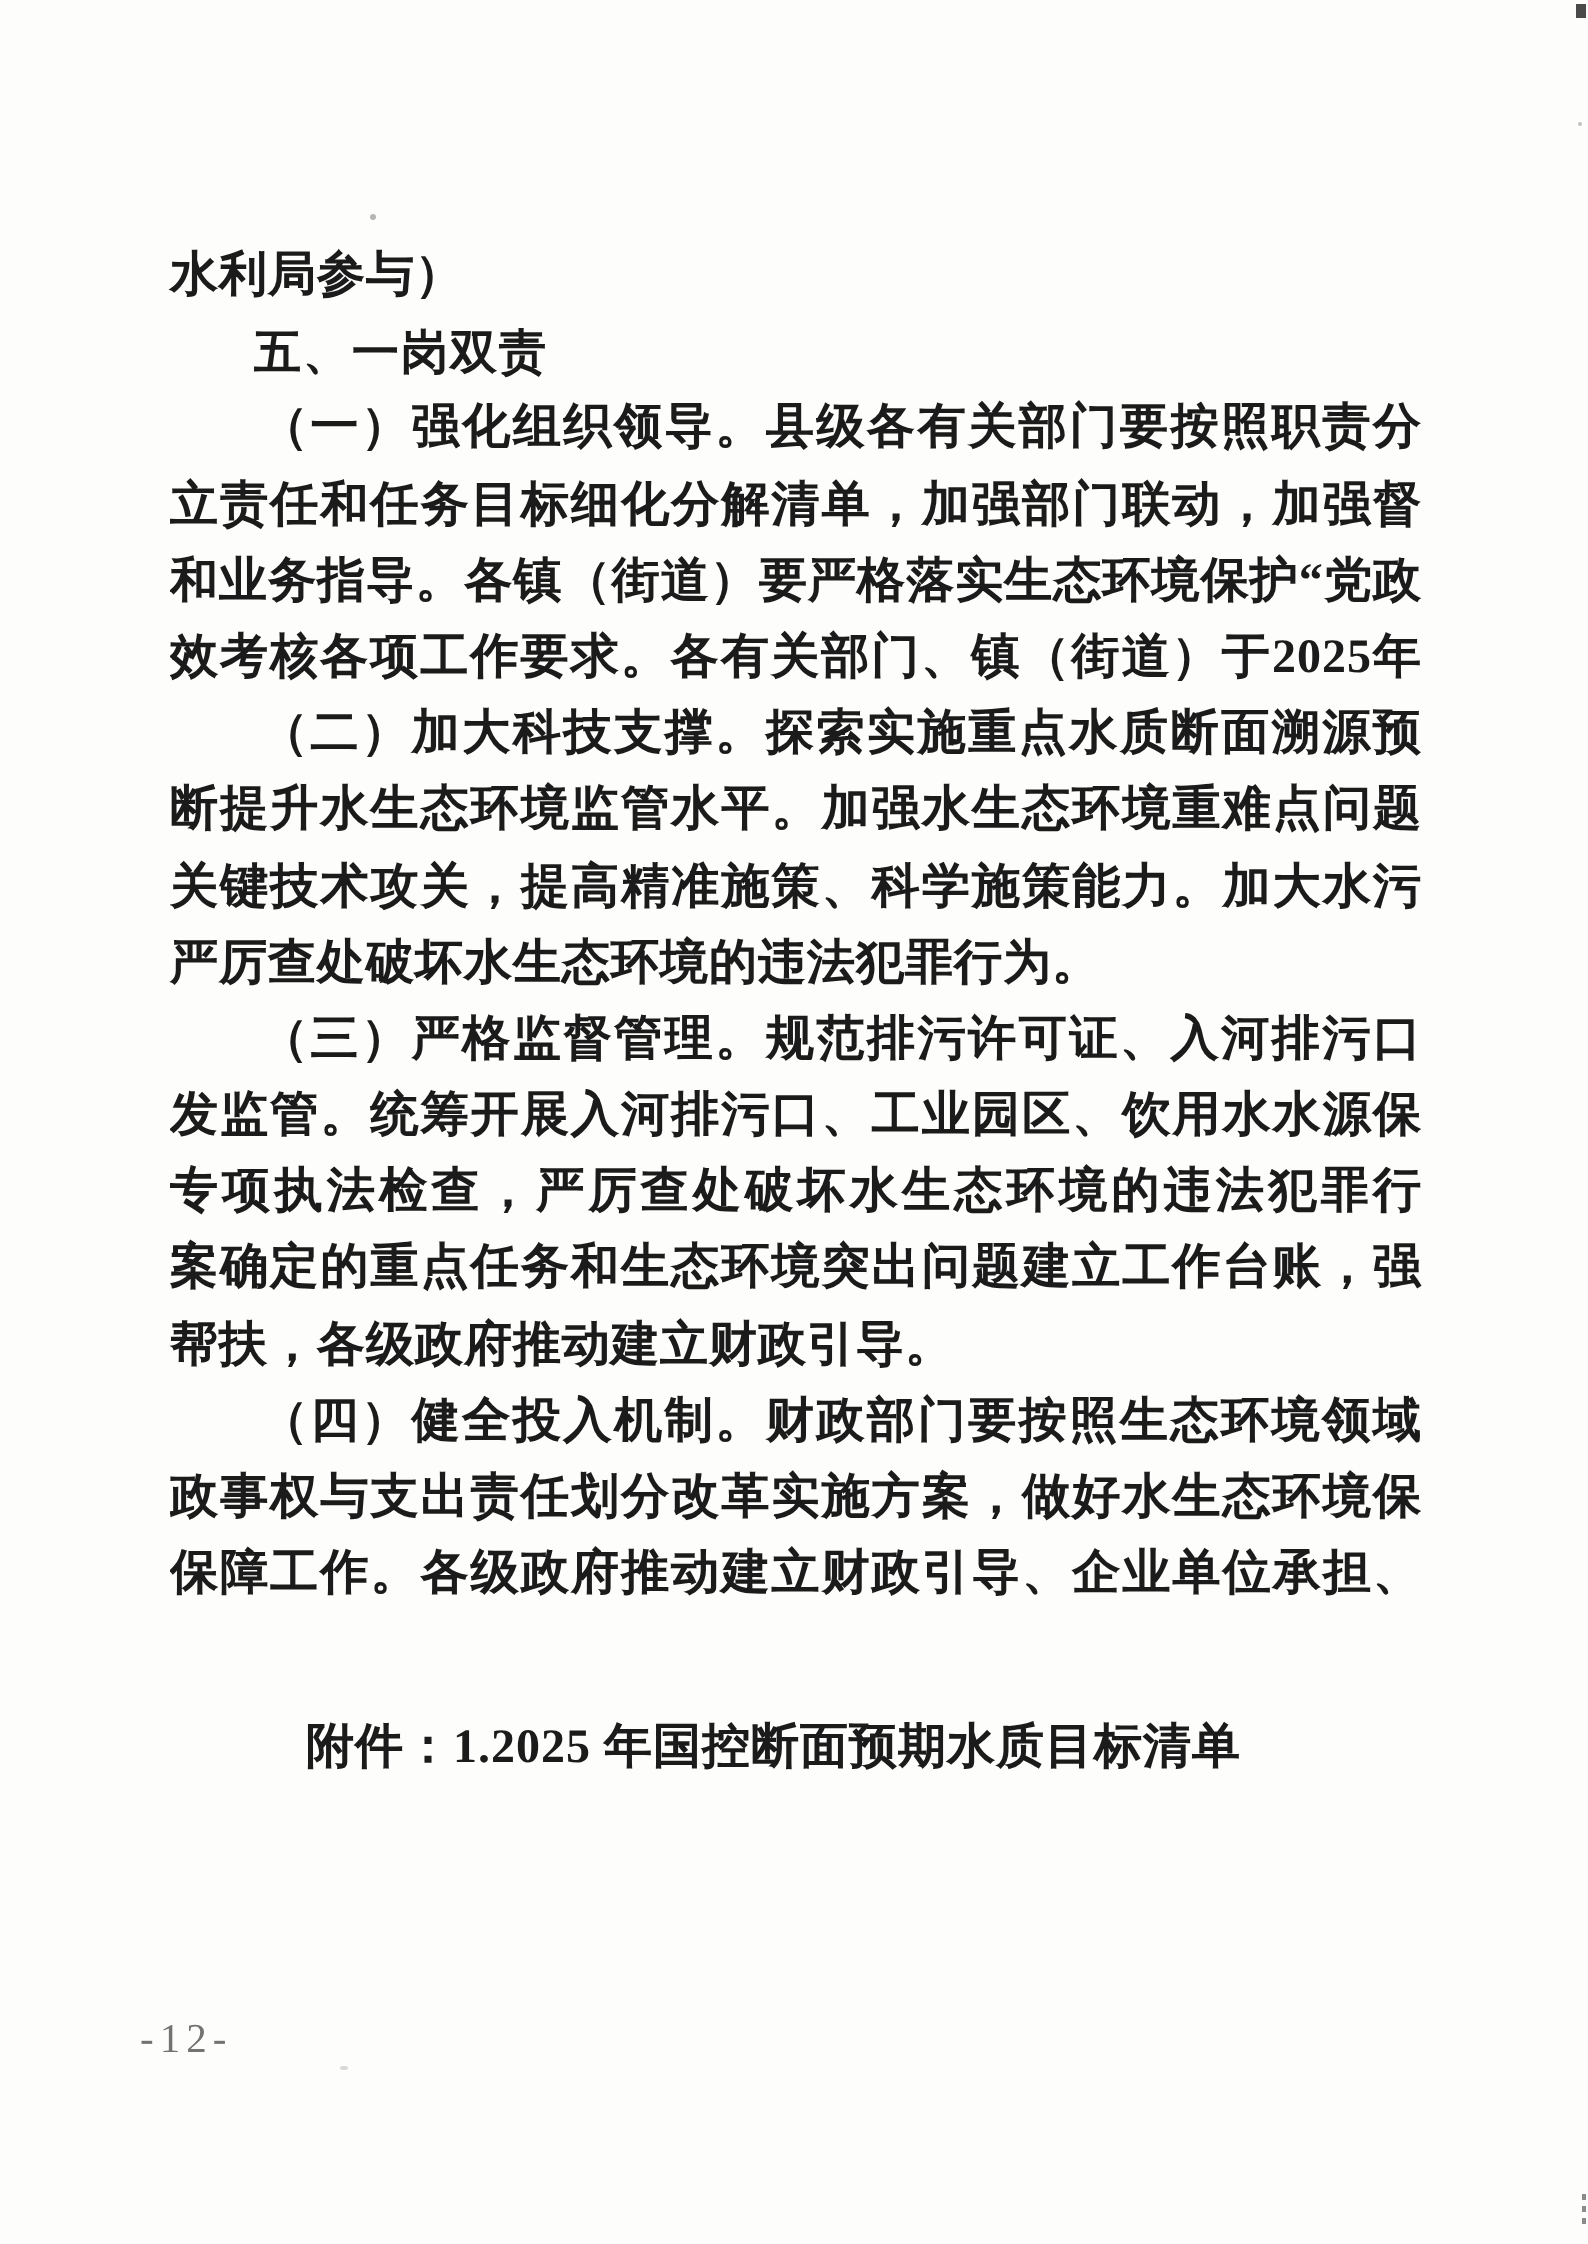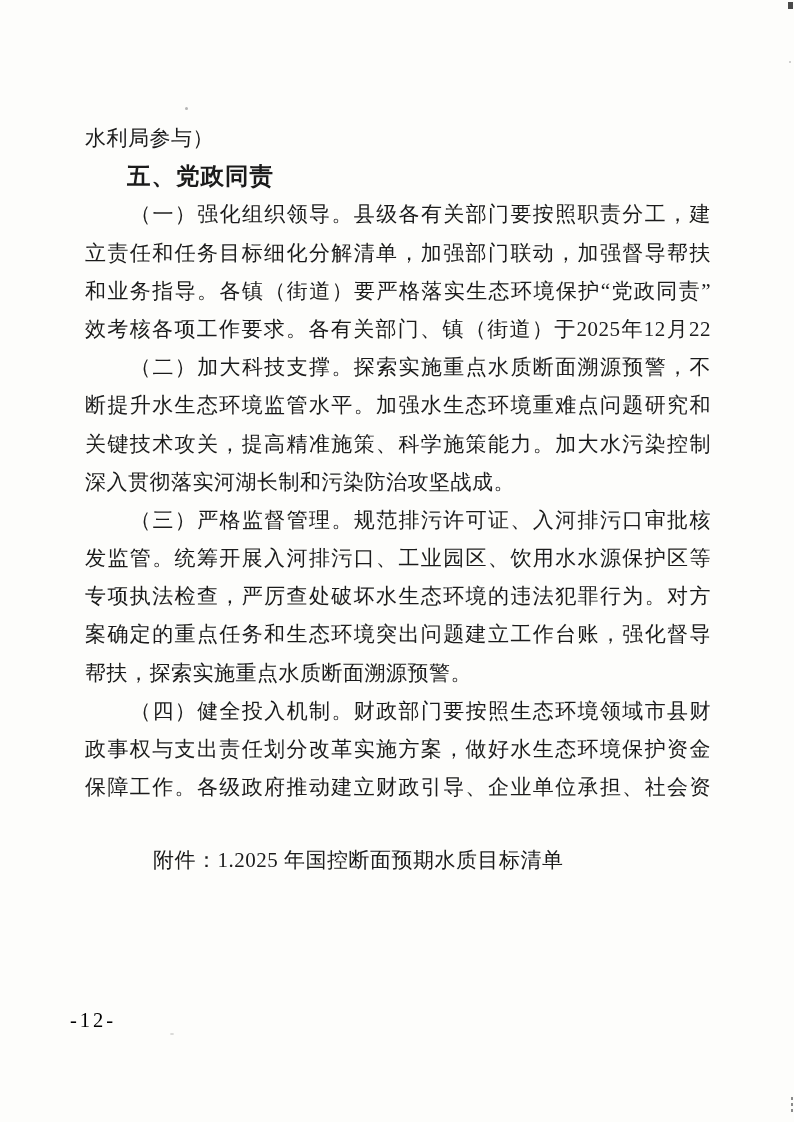--- a/index.html
+++ b/index.html
@@ -17,52 +17,53 @@
   }
   .text-block{
     position:absolute;
     left:85px;
     top:119px;
     width:626px;
   }
   .line{
     height:38.2px;
     line-height:38.2px;
-    font-size:21px;
+    font-size:24px;
     white-space:nowrap;
     letter-spacing:0.5px;
+    font-weight:bold;
   }
   
   .line.fill{
     white-space:normal;
     text-align:justify;
     text-align-last:justify;
     text-justify:inter-character;
     overflow:hidden;
   }
   .line.indent{ text-indent:45px; }
   .line.heading{
     font-family:"Liberation Sans","DejaVu Sans",sans-serif;
     font-weight:700;
     font-size:23.5px;
     text-indent:42px;
     letter-spacing:1px;
   }
   .line.attachment{
-    margin-top:35px;
+    margin-top:49px;
     text-indent:68px;
   }
   .page-number{
     position:absolute;
     left:70px;
     top:1006px;
     font-size:20.5px;
     letter-spacing:3px;
     line-height:28px;
-    color:#000000;
+    color:#737373;
   }
   
   .speck{position:absolute;background:#9a9a9a;border-radius:50%;}
   .speck.s1{left:185px;top:107px;width:3px;height:3px;background:#b5b5b5;}
   .speck.s2{left:788px;top:2px;width:5px;height:7px;border-radius:0;background:#4a4a4a;}
   .speck.s3{left:789px;top:61px;width:2px;height:2px;background:#c2c2c2;}
   .speck.s4{left:170px;top:1033px;width:4px;height:2px;background:#d8d8d6;}
   .edge-mark{
     position:absolute;
     right:1px;
@@ -70,35 +71,35 @@
     width:2px;height:16px;
     background:repeating-linear-gradient(#8b8b8b 0 3px,transparent 3px 6px);
   }
 </style>
 </head>
 <body>
 
 <div class="page">
   <div class="text-block">
     <div class="line">水利局参与）</div>
-    <div class="line heading">五、党政同责</div>
+    <div class="line heading">五、一岗双责</div>
     <div id="paragraphs">
         <div class="line indent fill">（一）强化组织领导。县级各有关部门要按照职责分工，建</div>
         <div class="line fill">立责任和任务目标细化分解清单，加强部门联动，加强督导帮扶</div>
         <div class="line fill">和业务指导。各镇（街道）要严格落实生态环境保护“党政同责”</div>
         <div class="line fill">效考核各项工作要求。各有关部门、镇（街道）于2025年12月22</div>
         <div class="line indent fill">（二）加大科技支撑。探索实施重点水质断面溯源预警，不</div>
         <div class="line fill">断提升水生态环境监管水平。加强水生态环境重难点问题研究和</div>
         <div class="line fill">关键技术攻关，提高精准施策、科学施策能力。加大水污染控制</div>
-        <div class="line">深入贯彻落实河湖长制和污染防治攻坚战成。</div>
+        <div class="line">严厉查处破坏水生态环境的违法犯罪行为。</div>
         <div class="line indent fill">（三）严格监督管理。规范排污许可证、入河排污口审批核</div>
         <div class="line fill">发监管。统筹开展入河排污口、工业园区、饮用水水源保护区等</div>
         <div class="line fill">专项执法检查，严厉查处破坏水生态环境的违法犯罪行为。对方</div>
         <div class="line fill">案确定的重点任务和生态环境突出问题建立工作台账，强化督导</div>
-        <div class="line">帮扶，探索实施重点水质断面溯源预警。</div>
+        <div class="line">帮扶，各级政府推动建立财政引导。</div>
         <div class="line indent fill">（四）健全投入机制。财政部门要按照生态环境领域市县财</div>
         <div class="line fill">政事权与支出责任划分改革实施方案，做好水生态环境保护资金</div>
         <div class="line fill">保障工作。各级政府推动建立财政引导、企业单位承担、社会资</div>
       </div>
     <div class="line attachment">附件：1.2025 年国控断面预期水质目标清单</div>
   </div>
 
   <div class="page-number">-12-</div>
 
   <div class="speck s1"></div>

